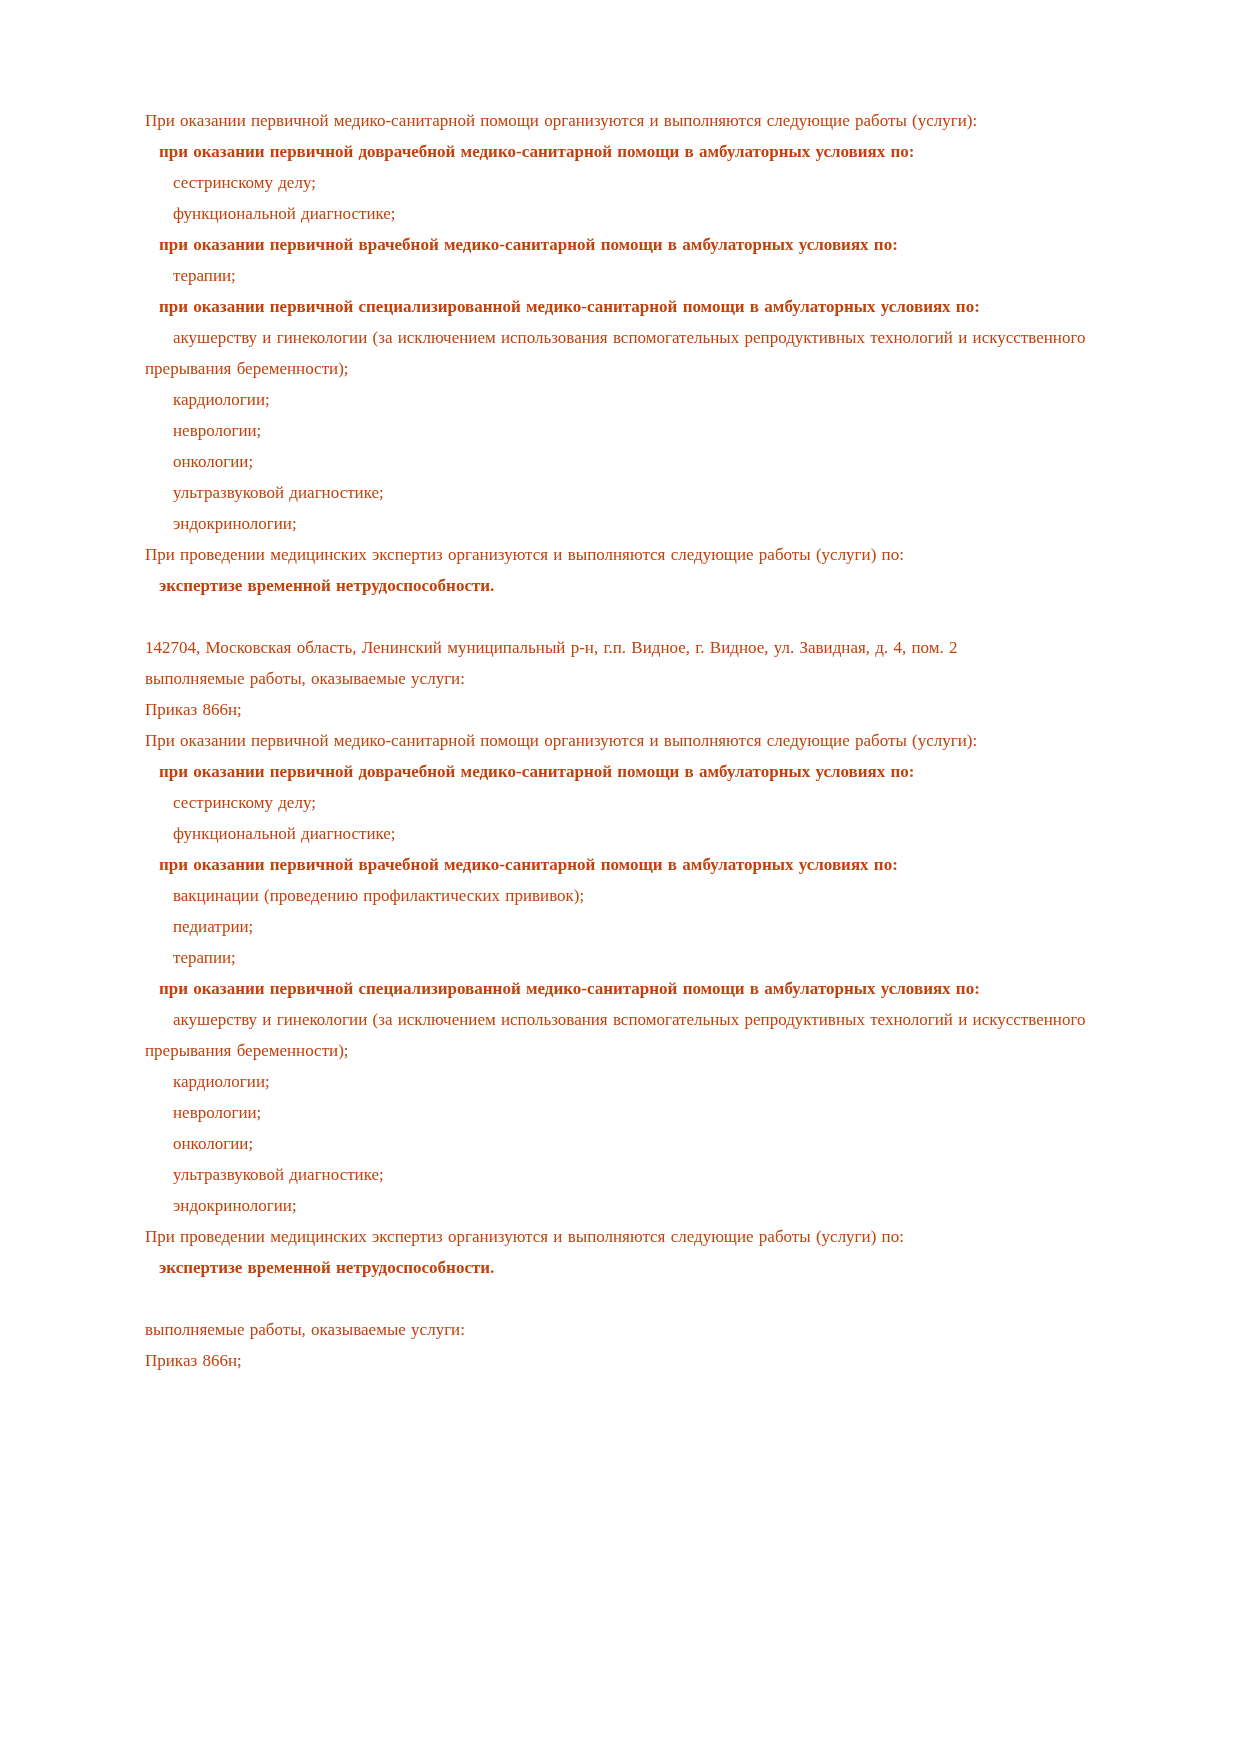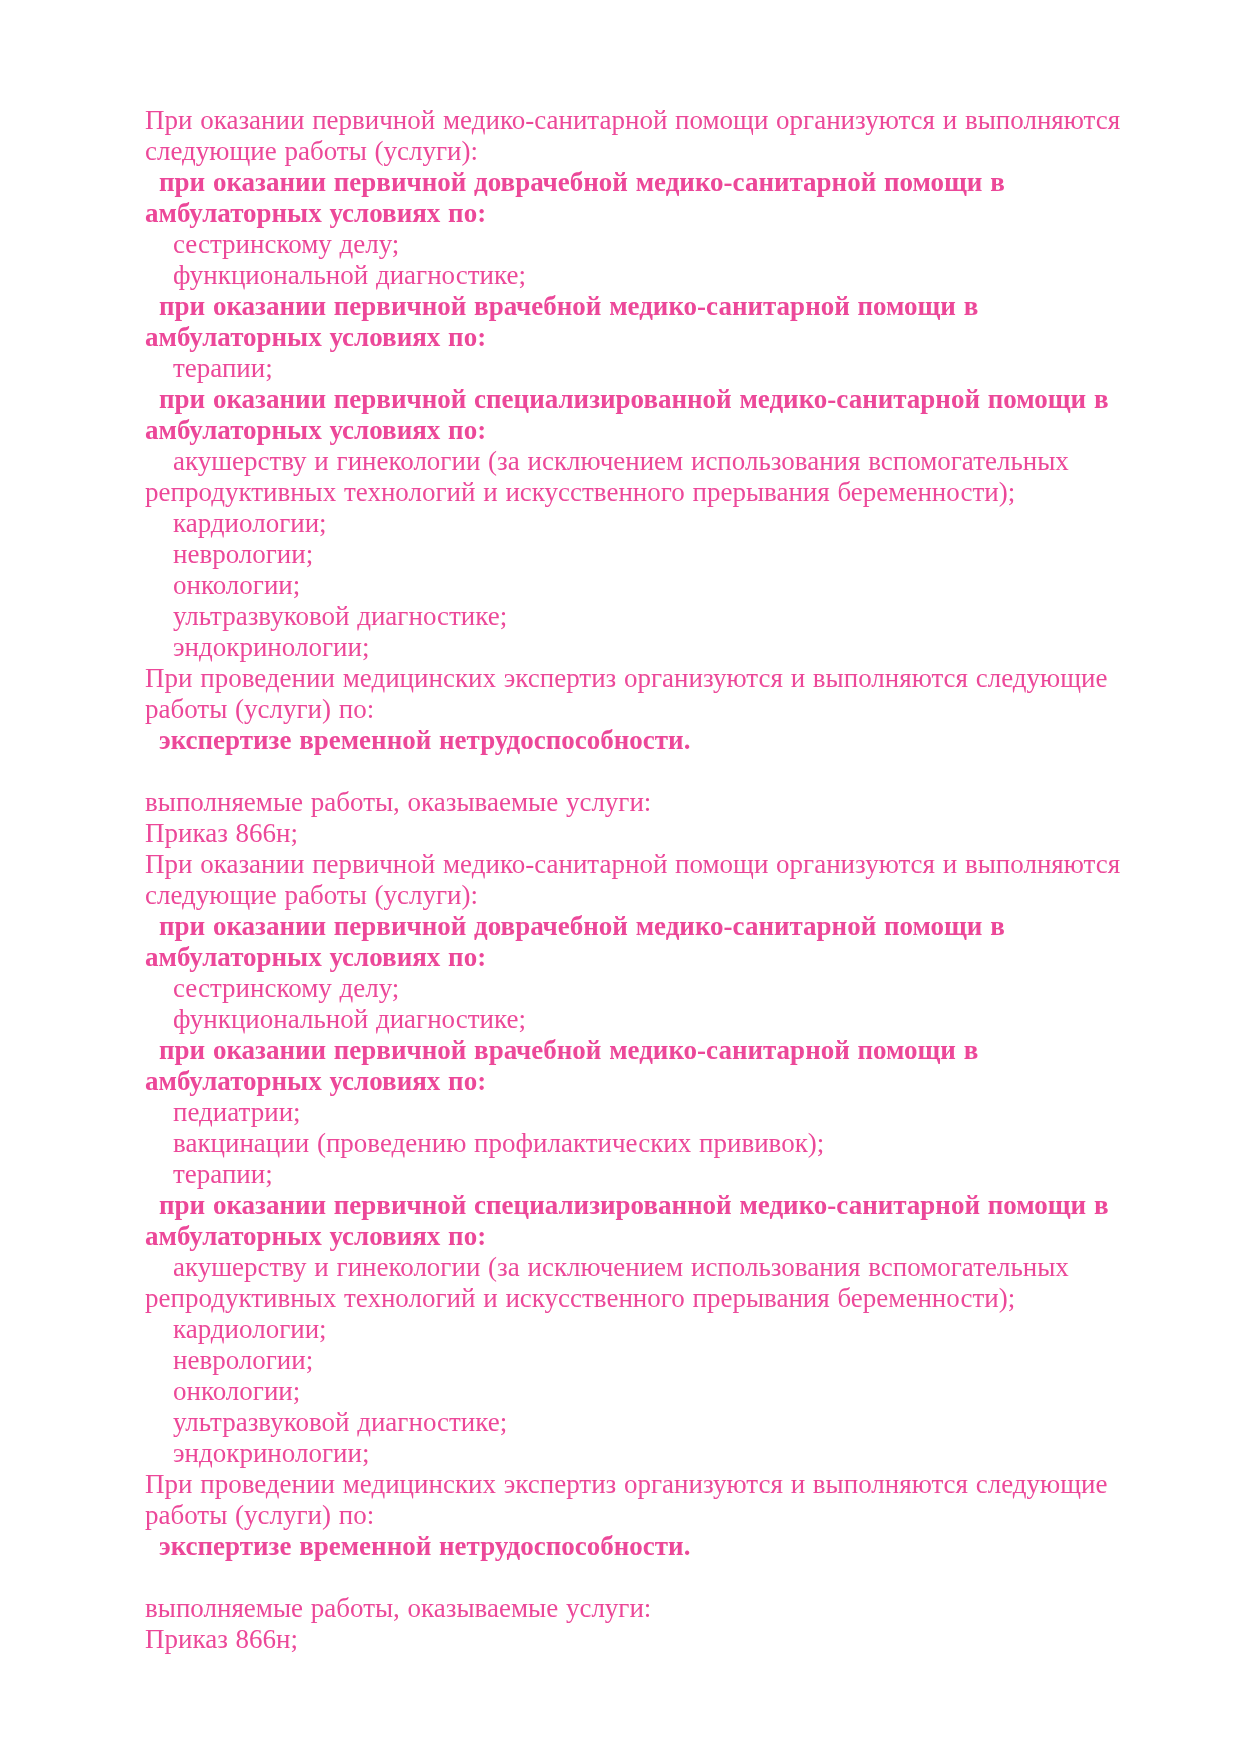--- a/index.html
+++ b/index.html
@@ -5,23 +5,23 @@
   html, body {
     margin: 0;
     padding: 0;
     background: #ffffff;
   }
   .page {
     position: relative;
     width: 1240px;
     height: 1754px;
     background: #ffffff;
-    color: #ec4899;
+    color: #c2410c;
     font-family: "Liberation Serif", "DejaVu Serif", serif;
-    font-size: 27px;
+    font-size: 17px;
     line-height: 31px;
     box-sizing: border-box;
     padding: 105px 108px 0 145px;
     overflow: hidden;
   }
   .block { margin: 0; }
   .block + .block { margin-top: 31px; }
   .para {
     margin: 0;
     text-indent: 0;
@@ -46,29 +46,30 @@
         <div class="para indent-2">акушерству и гинекологии (за исключением использования вспомогательных репродуктивных технологий и искусственного прерывания беременности);</div>
         <div class="para indent-2">кардиологии;</div>
         <div class="para indent-2">неврологии;</div>
         <div class="para indent-2">онкологии;</div>
         <div class="para indent-2">ультразвуковой диагностике;</div>
         <div class="para indent-2">эндокринологии;</div>
         <div class="para indent-0">При проведении медицинских экспертиз организуются и выполняются следующие работы (услуги) по:</div>
         <div class="para indent-1">экспертизе временной нетрудоспособности.</div>
       </div>
       <div class="block">
+        <div class="para indent-0">142704, Московская область, Ленинский муниципальный р-н, г.п. Видное, г. Видное, ул. Завидная, д. 4, пом. 2</div>
         <div class="para indent-0">выполняемые работы, оказываемые услуги:</div>
         <div class="para indent-0">Приказ 866н;</div>
         <div class="para indent-0">При оказании первичной медико-санитарной помощи организуются и выполняются следующие работы (услуги):</div>
         <div class="para indent-1">при оказании первичной доврачебной медико-санитарной помощи в амбулаторных условиях по:</div>
         <div class="para indent-2">сестринскому делу;</div>
         <div class="para indent-2">функциональной диагностике;</div>
         <div class="para indent-1">при оказании первичной врачебной медико-санитарной помощи в амбулаторных условиях по:</div>
+        <div class="para indent-2">вакцинации (проведению профилактических прививок);</div>
         <div class="para indent-2">педиатрии;</div>
-        <div class="para indent-2">вакцинации (проведению профилактических прививок);</div>
         <div class="para indent-2">терапии;</div>
         <div class="para indent-1">при оказании первичной специализированной медико-санитарной помощи в амбулаторных условиях по:</div>
         <div class="para indent-2">акушерству и гинекологии (за исключением использования вспомогательных репродуктивных технологий и искусственного прерывания беременности);</div>
         <div class="para indent-2">кардиологии;</div>
         <div class="para indent-2">неврологии;</div>
         <div class="para indent-2">онкологии;</div>
         <div class="para indent-2">ультразвуковой диагностике;</div>
         <div class="para indent-2">эндокринологии;</div>
         <div class="para indent-0">При проведении медицинских экспертиз организуются и выполняются следующие работы (услуги) по:</div>
         <div class="para indent-1">экспертизе временной нетрудоспособности.</div>

